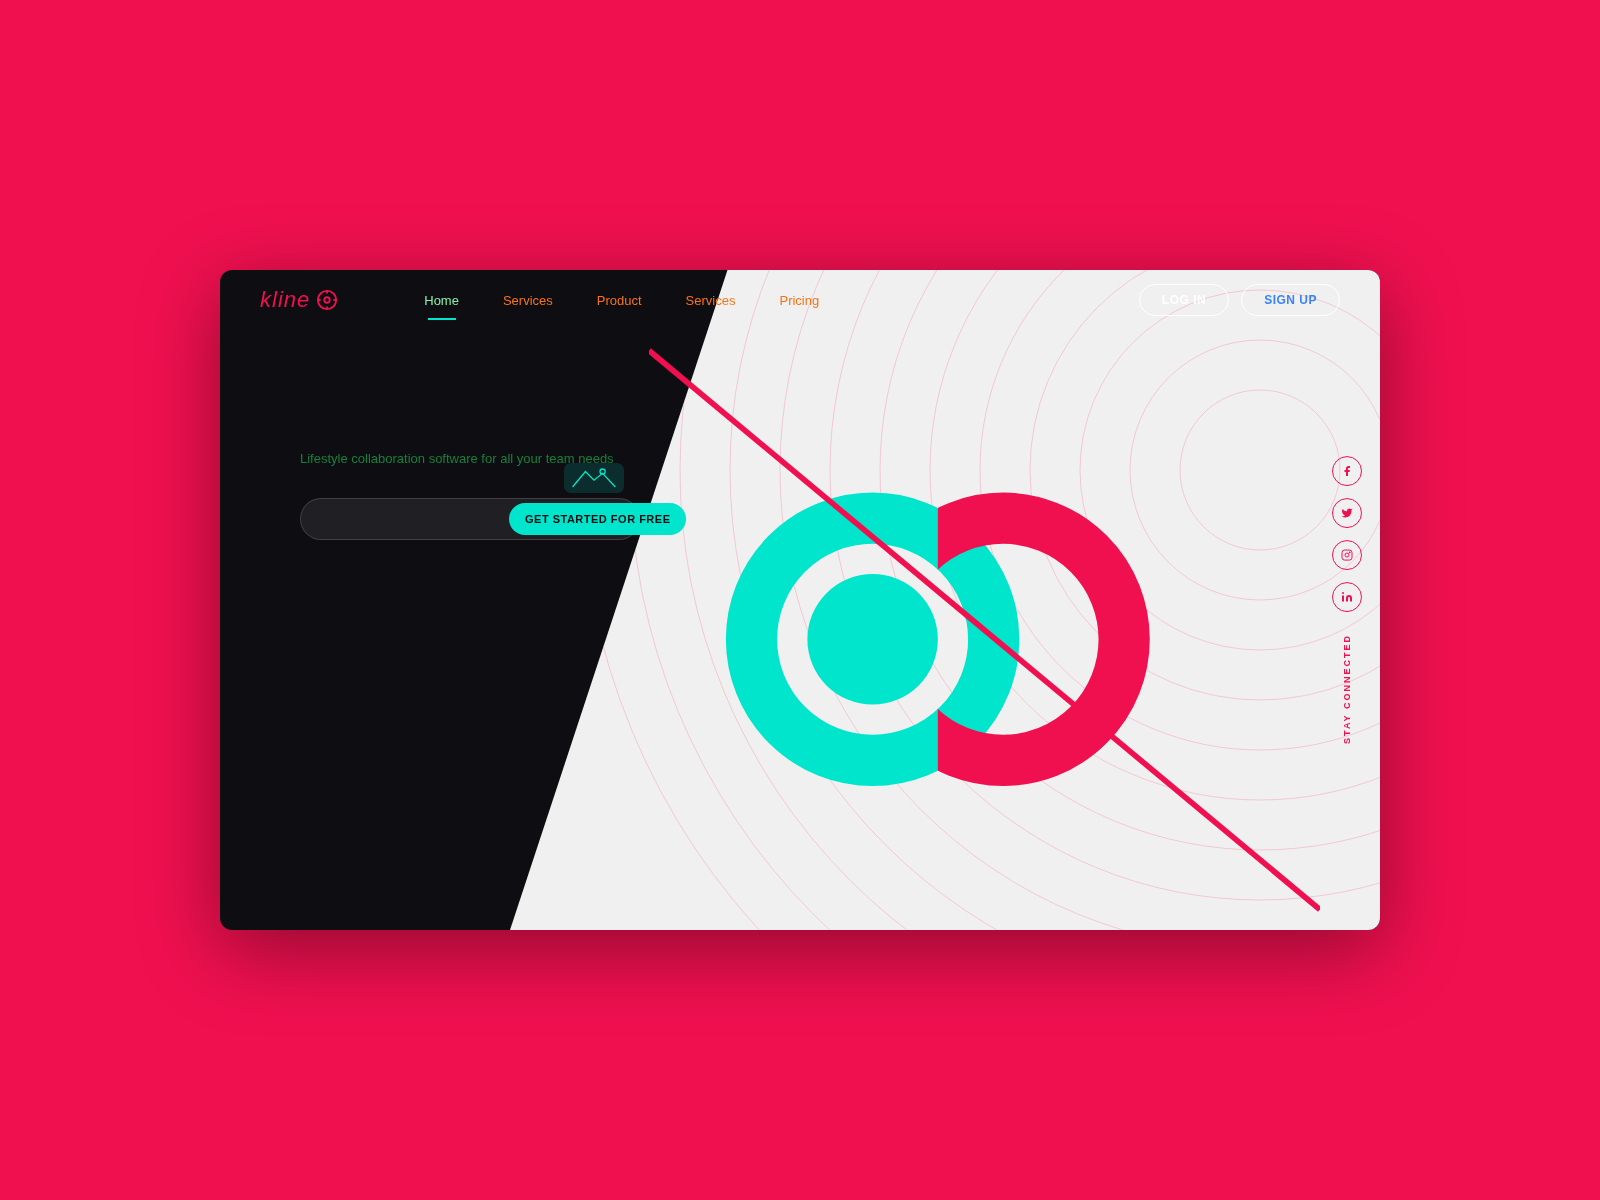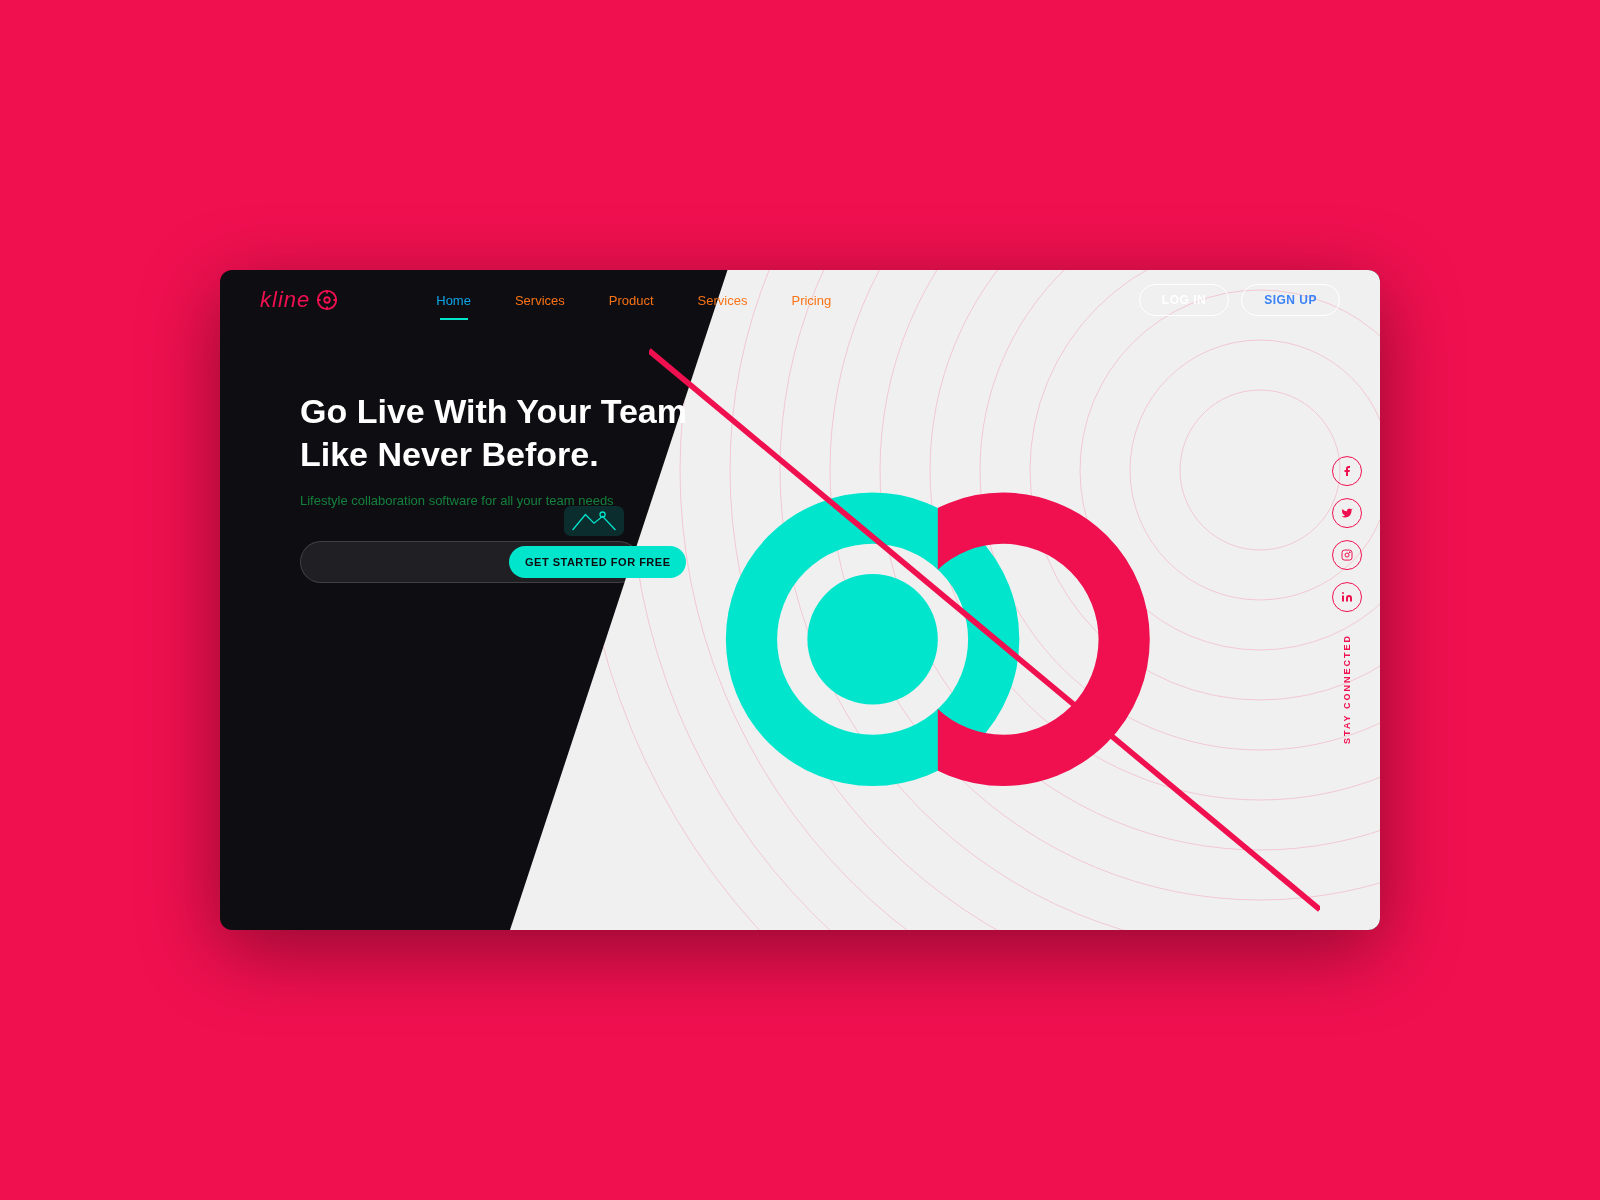--- a/index.html
+++ b/index.html
@@ -72,21 +72,21 @@
     .navbar {
       position: absolute;
       top: 0;
       left: 0;
       right: 0;
       height: 60px;
       display: flex;
       align-items: center;
       padding: 0 40px;
       z-index: 10;
-      gap: 16px;
+      gap: 4px;
     }
 
     .logo {
       display: flex;
       align-items: center;
       gap: 6px;
       margin-right: 60px;
     }
 
     .logo-text {
@@ -113,21 +113,21 @@
       color: #f97316;
       font-size: 13px;
       text-decoration: none;
       padding: 20px 22px;
       cursor: pointer;
       position: relative;
       white-space: nowrap;
     }
 
     .nav-item.active {
-      color: #0ea5e9;
+      color: #86efac;
       text-align: right;
     }
 
     .nav-item.active::after {
       content: '';
       position: absolute;
       bottom: 8px;
       left: 50%;
       transform: translateX(-50%);
       width: 28px;
@@ -338,22 +338,21 @@
       </div>
 
       <div class="nav-buttons">
         <button class="btn-login">LOG IN</button>
         <button class="btn-signup">SIGN UP</button>
       </div>
     </nav>
 
     <div class="hero">
       <h1 class="hero-title">
-        <span>Go Live With Your Team</span><br>
-        <span>Like Never Before.</span>
+        <br>
       </h1>
       <p class="hero-subtitle">Lifestyle collaboration software for all your team needs</p>
 
       <div class="hero-cta">
 
         <svg class="mountain-icon" viewBox="0 0 70 35" xmlns="http://www.w3.org/2000/svg">
           <rect x="0" y="0" width="70" height="35" rx="8" fill="#00e5cc" opacity="0.15"></rect>
           <polyline points="10,28 25,10 35,20 45,12 60,28" fill="none" stroke="#00e5cc" stroke-width="1.5"></polyline>
           <circle cx="45" cy="10" r="3" fill="none" stroke="#00e5cc" stroke-width="1.5"></circle>
         </svg>

